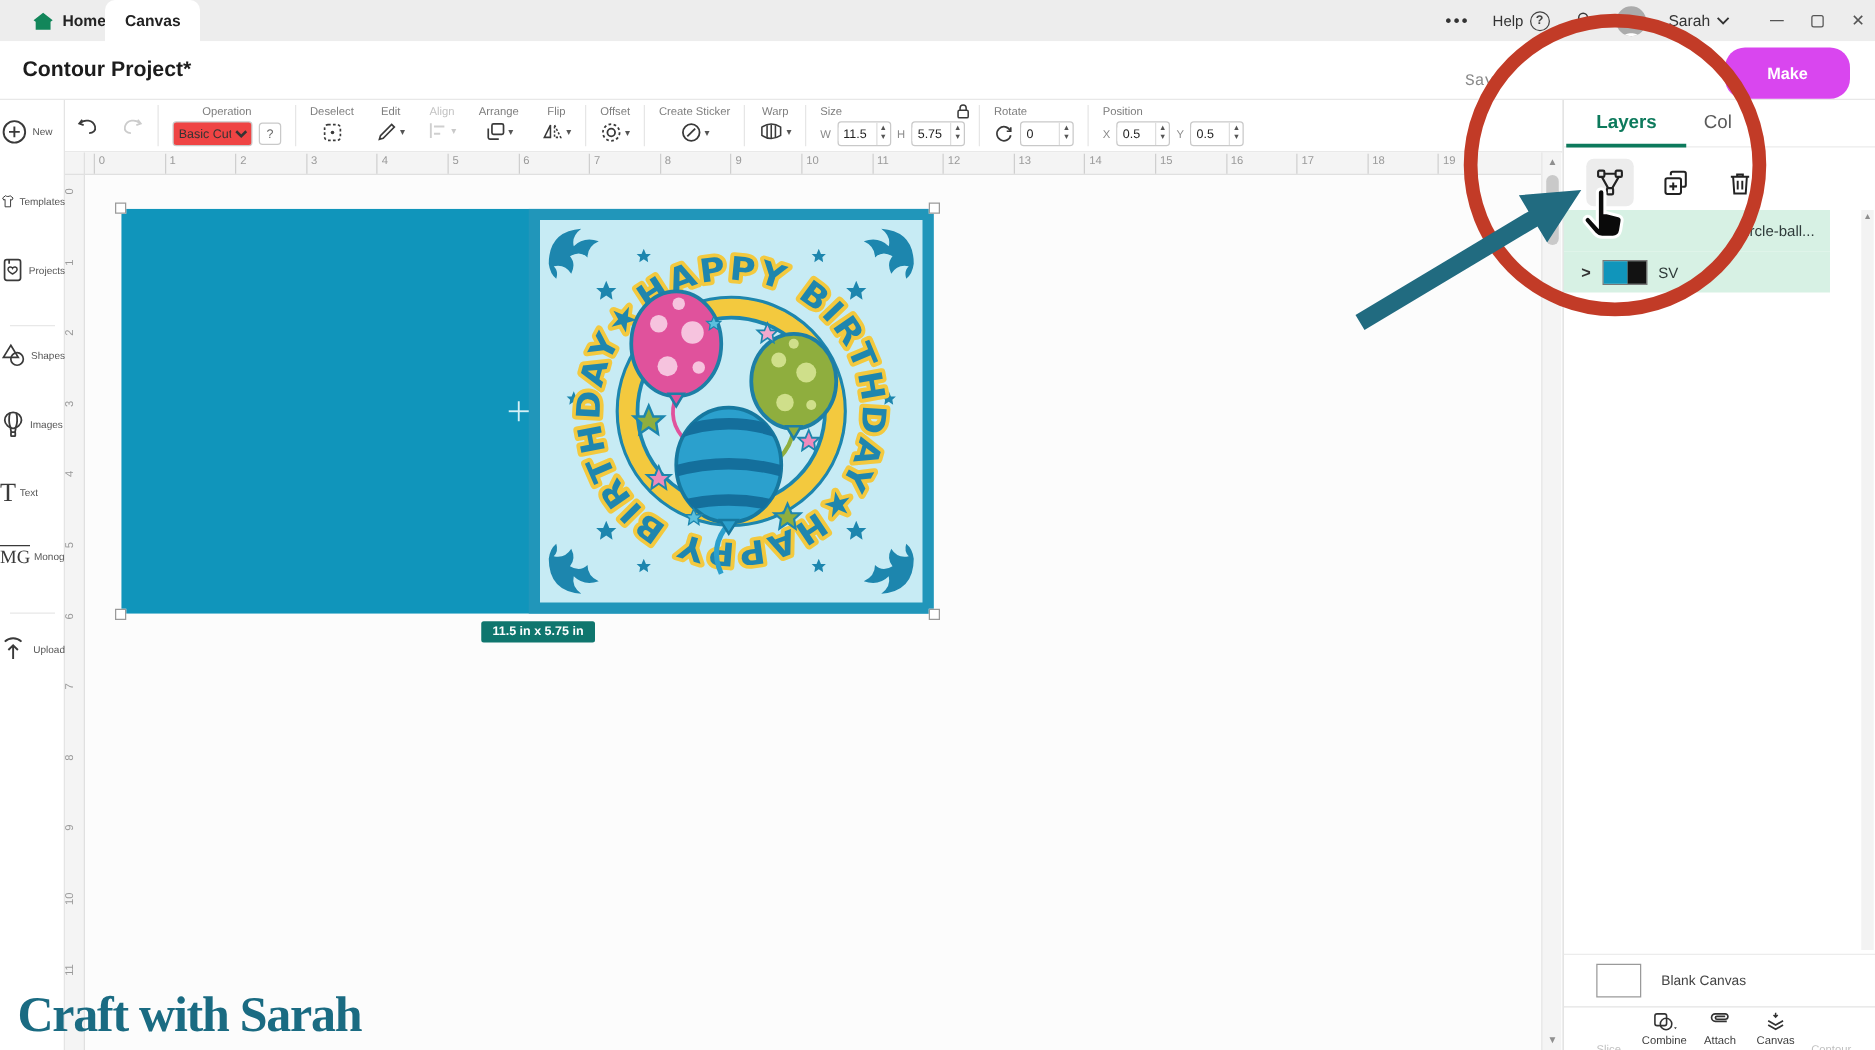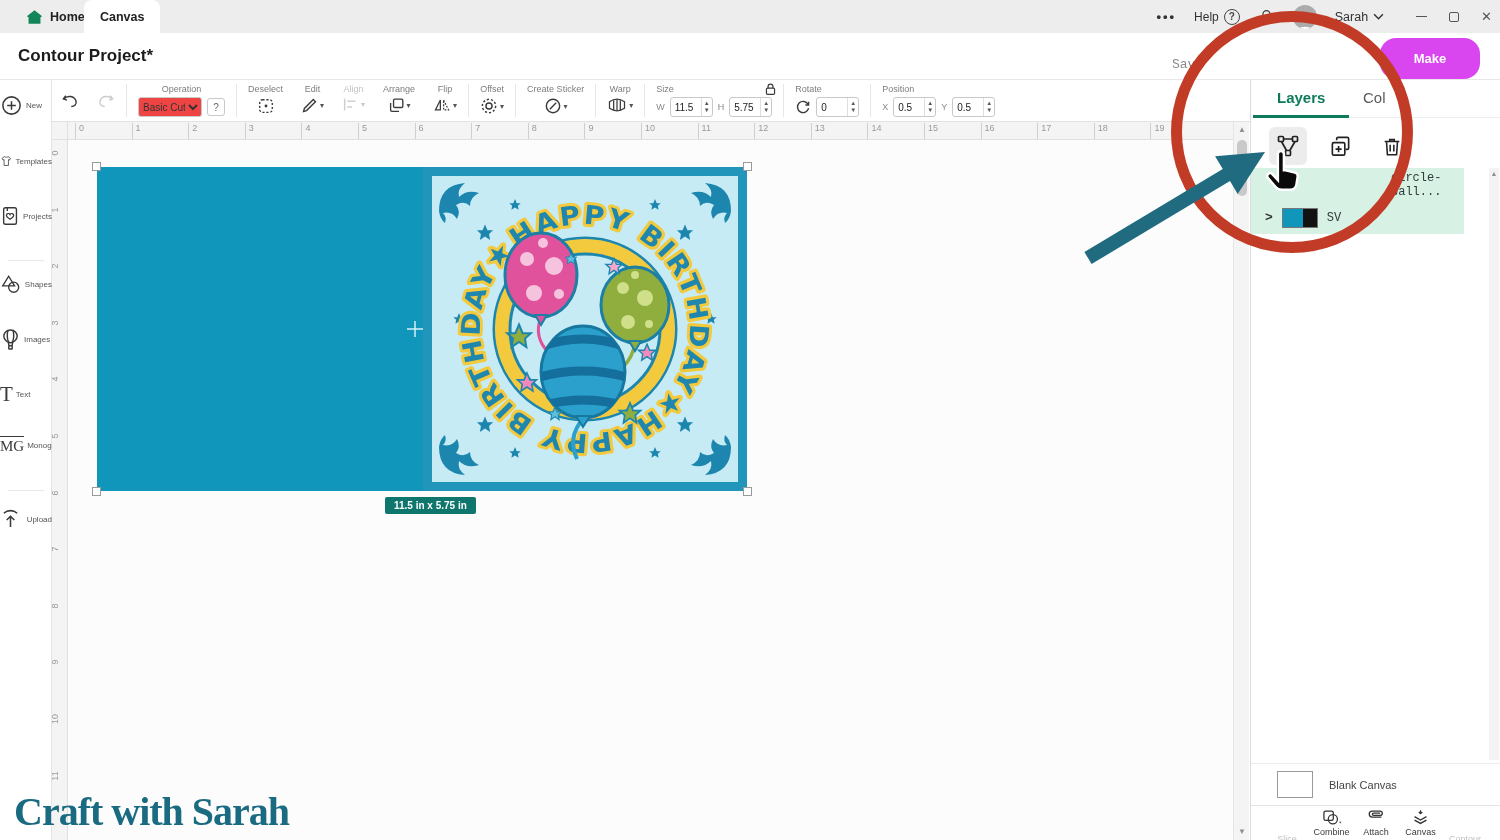--- a/index.html
+++ b/index.html
@@ -71,21 +71,21 @@
   
   #rpanel { position:absolute; left:1250px; top:80px; width:250px; height:760px; background:#fff; border-left:1px solid #dcdcdc; }
   #rp-tabs { position:absolute; left:0; top:0; width:250px; height:38px; border-bottom:1px solid #ececec; }
   #tab-layers { position:absolute; left:26px; top:9px; font-size:15px; font-weight:bold; color:#0d7a5c; }
   #tab-layers-underline { position:absolute; left:2px; top:35px; width:96px; height:3px; background:#0d7a5c; }
   #tab-colors { position:absolute; left:112px; top:9px; font-size:15px; color:#5a5a5a; }
   #rp-actions { position:absolute; left:0; top:44px; width:250px; height:44px; display:flex; align-items:center; gap:14px; padding-left:18px; }
   .rp-act { width:38px; height:38px; border:none; background:none; border-radius:6px; display:flex; align-items:center; justify-content:center; }
   .rp-act.hover { background:#ececec; }
   #layer-list { position:absolute; left:0; top:88px; width:236px; }
-  .layer-row { position:relative; width:213px; height:33px; background:#d7f1e4; display:flex; align-items:center; font-size:12px; color:#2f3b3a;font-family:Liberation Mono, monospace; }
+  .layer-row { position:relative; width:213px; height:33px; background:#d7f1e4; display:flex; align-items:center; font-size:12px; color:#2f3b3a; }
   #layer-group-name { padding-left:140px; }
   .lr2 { gap:9px; padding-left:14px; }
   .chev { font-size:13px; font-weight:bold; color:#333; }
   .swatch { width:36px; height:20px; border:1px solid #777; display:flex; }
   .swatch .s1 { flex:1.4; background:#1095bb; }
   .swatch .s2 { flex:1; background:#121212; }
   #rp-scroll { position:absolute; left:238px; top:88px; width:10px; height:592px; background:#f3f3f3; }
   #blank-row { position:absolute; left:0; top:683px; width:250px; height:42px; border-top:1px solid #ececec; display:flex; align-items:center; gap:16px; padding-left:26px; }
   #blank-thumb { width:36px; height:27px; background:#fff; border:1px solid #9a9a9a; }
   #blank-label { font-size:11px; color:#444; }

